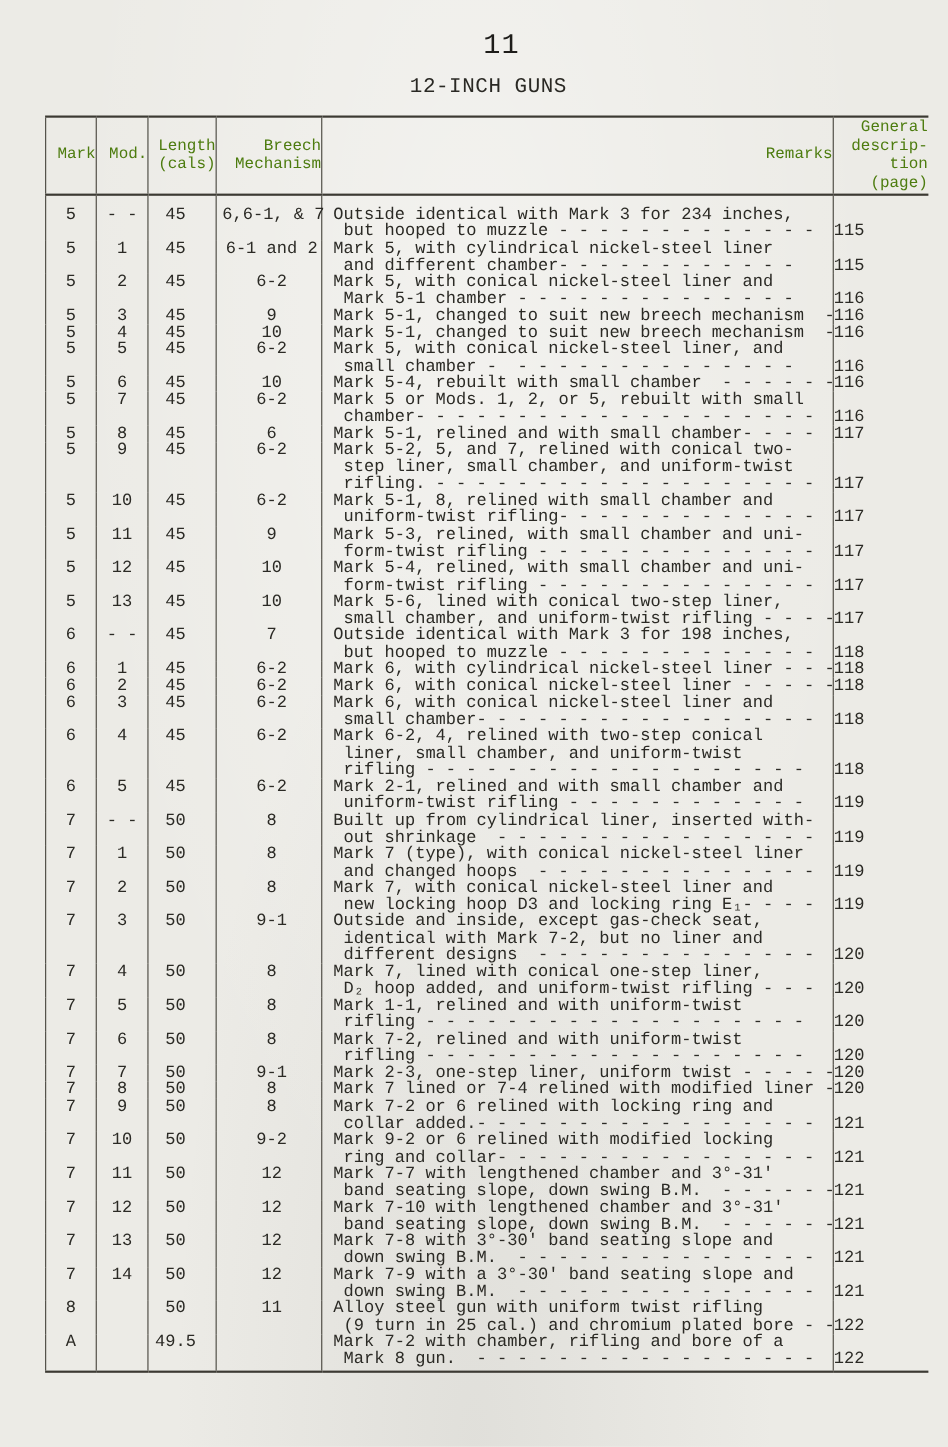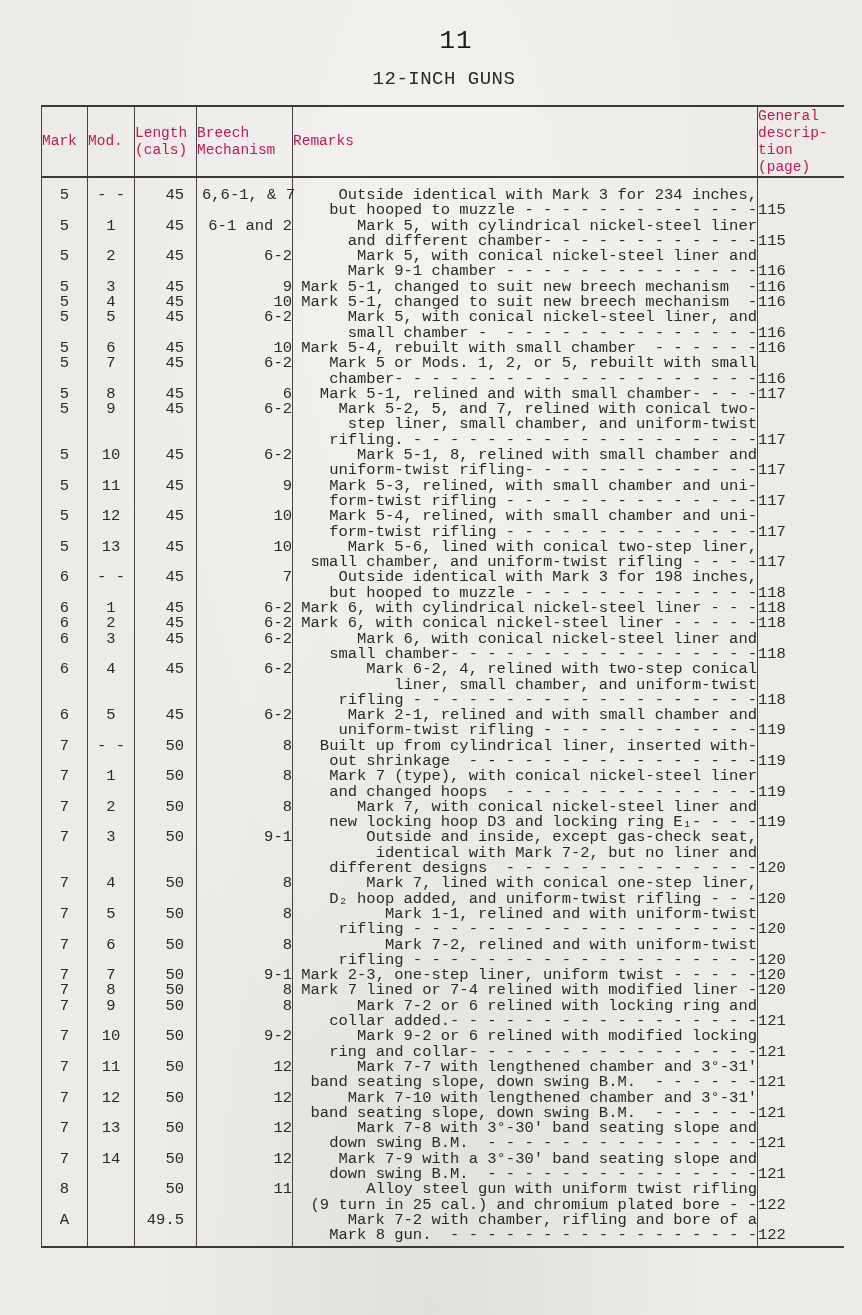--- a/index.html
+++ b/index.html
@@ -36,37 +36,37 @@
   th,td{
     border-left:1.5px solid #45433b;
     padding:0;margin:0;
     font-weight:normal;
   }
   thead th{
     border-top:2.5px solid #3c3a33;
     border-bottom:2px solid #3c3a33;
     height:69px;
     vertical-align:middle;
-    text-align:left;
+    text-align:right;
     white-space:pre-line;
     font-size:14.5px;line-height:17px;
-    color:#be185d;
+    color:#4d7c0f;
   }
   tbody td{
     vertical-align:top;
     font-size:15.5px;line-height:15.3px;
     color:#2b2a25;
   }
   tbody tr:first-child td{padding-top:10px;}
   tbody tr:last-child td{border-bottom:2.5px solid #3c3a33;padding-bottom:3px;}
   td.col-mark{text-align:center;}
   td.col-mod{text-align:center;white-space:pre;}
-  td.col-length{text-align:right;padding-right:12px;}
-  td.col-breech{text-align:right;padding-left:5px;white-space:pre;}
-  td.col-remarks{text-align:right;padding-left:0;white-space:pre;}
+  td.col-length{text-align:center;padding-right:12px;}
+  td.col-breech{text-align:center;padding-left:5px;white-space:pre;}
+  td.col-remarks{text-align:left;padding-left:10px;white-space:pre;}
   td.col-page{text-align:left;vertical-align:bottom;}
 </style>
 </head>
 <body>
 
 <div class="page-number">11</div>
 <div class="doc-title">12-INCH GUNS</div>
 
 <table class="guns-table">
   <colgroup>
@@ -110,21 +110,21 @@
         <td class="col-remarks">Mark 5, with cylindrical nickel-steel liner
  and different chamber- - - - - - - - - - - -</td>
         <td class="col-page">115</td>
       </tr>
       <tr>
         <td class="col-mark">5</td>
         <td class="col-mod">2</td>
         <td class="col-length">45</td>
         <td class="col-breech">6-2</td>
         <td class="col-remarks">Mark 5, with conical nickel-steel liner and
- Mark 9-1 chamber - - - - - - - - - - - - - -</td>
+ Mark 5-1 chamber - - - - - - - - - - - - - -</td>
         <td class="col-page">116</td>
       </tr>
       <tr>
         <td class="col-mark">5</td>
         <td class="col-mod">3</td>
         <td class="col-length">45</td>
         <td class="col-breech">9</td>
         <td class="col-remarks">Mark 5-1, changed to suit new breech mechanism  -</td>
         <td class="col-page">116</td>
       </tr>

